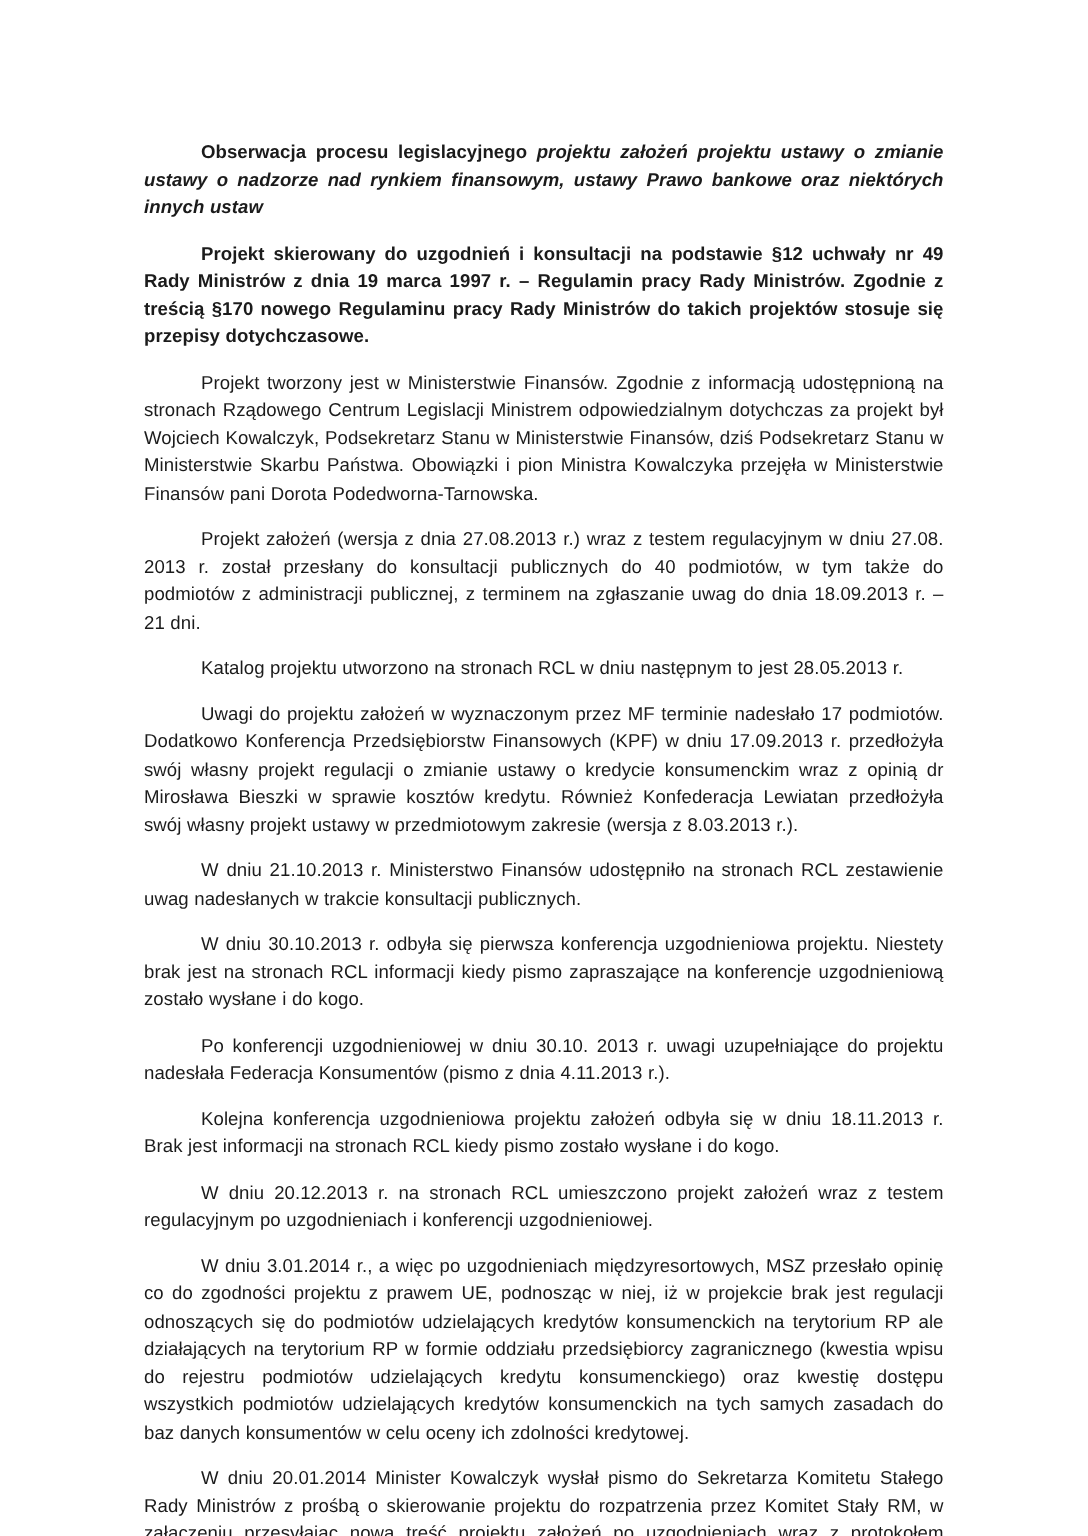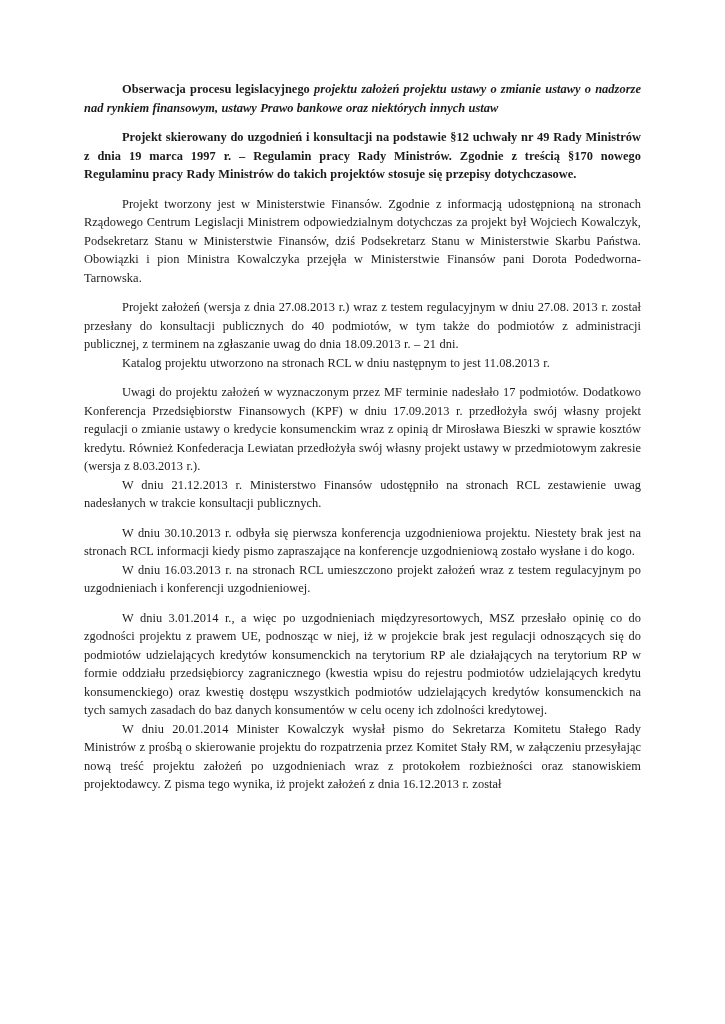--- a/index.html
+++ b/index.html
@@ -19,45 +19,46 @@
     width: 725px;
     height: 1024px;
     box-sizing: border-box;
     background: #ffffff;
     padding: 80px 84px 0 84px;
   }
   .doc-body {
     width: 557px;
   }
   .para {
-    margin: 0;
+    margin: 12px;
     font-size: 12.4px;
     line-height: 18.5px;
     text-align: justify;
     text-indent: 38px;
     letter-spacing: 0.05px;
     word-spacing: 0.2px;
-    font-family: Liberation Serif, serif;
   }
   .para.spaced {
     margin-bottom: 11px;
   }
   .run-bold { font-weight: bold; }
   .run-italic { font-style: italic; }
 </style>
 </head>
 <body>
 
 <div class="page">
   <div class="doc-body">
       <p class="para spaced"><span class="run-bold">Obserwacja procesu legislacyjnego </span><span class="run-bold run-italic">projektu  założeń projektu ustawy o zmianie ustawy o nadzorze nad rynkiem finansowym, ustawy Prawo bankowe oraz niektórych innych ustaw</span></p>
       <p class="para spaced"><span class="run-bold">Projekt skierowany do uzgodnień i konsultacji na podstawie §12 uchwały nr 49 Rady Ministrów z dnia 19 marca 1997 r. – Regulamin pracy Rady Ministrów. Zgodnie z treścią §170 nowego Regulaminu pracy Rady Ministrów do takich projektów stosuje się przepisy dotychczasowe.</span></p>
       <p class="para spaced"><span>Projekt tworzony jest w Ministerstwie Finansów. Zgodnie z informacją udostępnioną na stronach Rządowego Centrum Legislacji Ministrem odpowiedzialnym dotychczas za projekt był Wojciech Kowalczyk, Podsekretarz Stanu w Ministerstwie Finansów, dziś Podsekretarz Stanu w Ministerstwie Skarbu Państwa. Obowiązki i pion Ministra Kowalczyka przejęła w Ministerstwie Finansów pani Dorota Podedworna-Tarnowska.</span></p>
       <p class="para"><span>Projekt założeń (wersja z dnia 27.08.2013 r.) wraz z testem regulacyjnym w dniu 27.08. 2013 r. został przesłany do konsultacji publicznych do 40 podmiotów, w tym także do podmiotów z administracji publicznej, z terminem na zgłaszanie uwag do dnia 18.09.2013 r. – 21 dni.</span></p>
-      <p class="para spaced"><span>Katalog projektu utworzono na stronach RCL w dniu następnym to jest 11.08.2013 r.</span></p>
+      <p class="para spaced"><span>Katalog projektu utworzono na stronach RCL w dniu następnym to jest 28.05.2013 r.</span></p>
       <p class="para"><span>Uwagi do projektu założeń w wyznaczonym przez MF terminie nadesłało 17 podmiotów. Dodatkowo Konferencja Przedsiębiorstw Finansowych (KPF) w dniu 17.09.2013 r. przedłożyła swój własny projekt regulacji o zmianie ustawy o kredycie konsumenckim wraz z opinią dr Mirosława Bieszki w sprawie kosztów kredytu. Również  Konfederacja Lewiatan przedłożyła swój własny projekt ustawy w przedmiotowym zakresie (wersja z 8.03.2013 r.).</span></p>
-      <p class="para spaced"><span>W dniu 21.12.2013 r. Ministerstwo Finansów udostępniło na stronach RCL zestawienie uwag nadesłanych w trakcie konsultacji publicznych.</span></p>
+      <p class="para spaced"><span>W dniu 21.10.2013 r. Ministerstwo Finansów udostępniło na stronach RCL zestawienie uwag nadesłanych w trakcie konsultacji publicznych.</span></p>
       <p class="para"><span>W dniu 30.10.2013 r. odbyła się pierwsza konferencja uzgodnieniowa projektu. Niestety brak jest na stronach RCL informacji kiedy pismo zapraszające na konferencje uzgodnieniową zostało wysłane i do kogo.</span></p>
-      <p class="para spaced"><span>W dniu 16.03.2013 r. na stronach RCL umieszczono projekt założeń wraz z testem regulacyjnym po uzgodnieniach i konferencji uzgodnieniowej.</span></p>
+      <p class="para"><span>Po konferencji uzgodnieniowej w dniu 30.10. 2013 r. uwagi uzupełniające do projektu nadesłała Federacja Konsumentów (pismo z dnia 4.11.2013 r.).</span></p>
+      <p class="para"><span>Kolejna konferencja uzgodnieniowa projektu założeń odbyła się w dniu 18.11.2013 r. Brak jest informacji na stronach RCL kiedy pismo zostało wysłane i do kogo.</span></p>
+      <p class="para spaced"><span>W dniu 20.12.2013 r. na stronach RCL umieszczono projekt założeń wraz z testem regulacyjnym po uzgodnieniach i konferencji uzgodnieniowej.</span></p>
       <p class="para"><span>W dniu 3.01.2014 r., a więc po uzgodnieniach międzyresortowych, MSZ przesłało opinię co do zgodności projektu z prawem UE, podnosząc w niej, iż w projekcie brak jest regulacji odnoszących się do podmiotów udzielających kredytów konsumenckich na terytorium RP ale działających na terytorium RP w formie oddziału przedsiębiorcy zagranicznego (kwestia wpisu do rejestru podmiotów udzielających kredytu konsumenckiego) oraz kwestię dostępu wszystkich podmiotów udzielających kredytów konsumenckich na tych samych zasadach do baz danych konsumentów w celu oceny ich zdolności kredytowej.</span></p>
       <p class="para"><span>W dniu 20.01.2014 Minister Kowalczyk wysłał pismo do Sekretarza Komitetu Stałego Rady Ministrów z prośbą o skierowanie projektu do rozpatrzenia przez Komitet Stały RM, w załączeniu przesyłając nową treść projektu założeń po uzgodnieniach wraz z protokołem rozbieżności oraz stanowiskiem projektodawcy. Z pisma tego wynika, iż projekt założeń z dnia 16.12.2013 r. został</span></p>
     </div>
 </div>
 
 </body></html>

